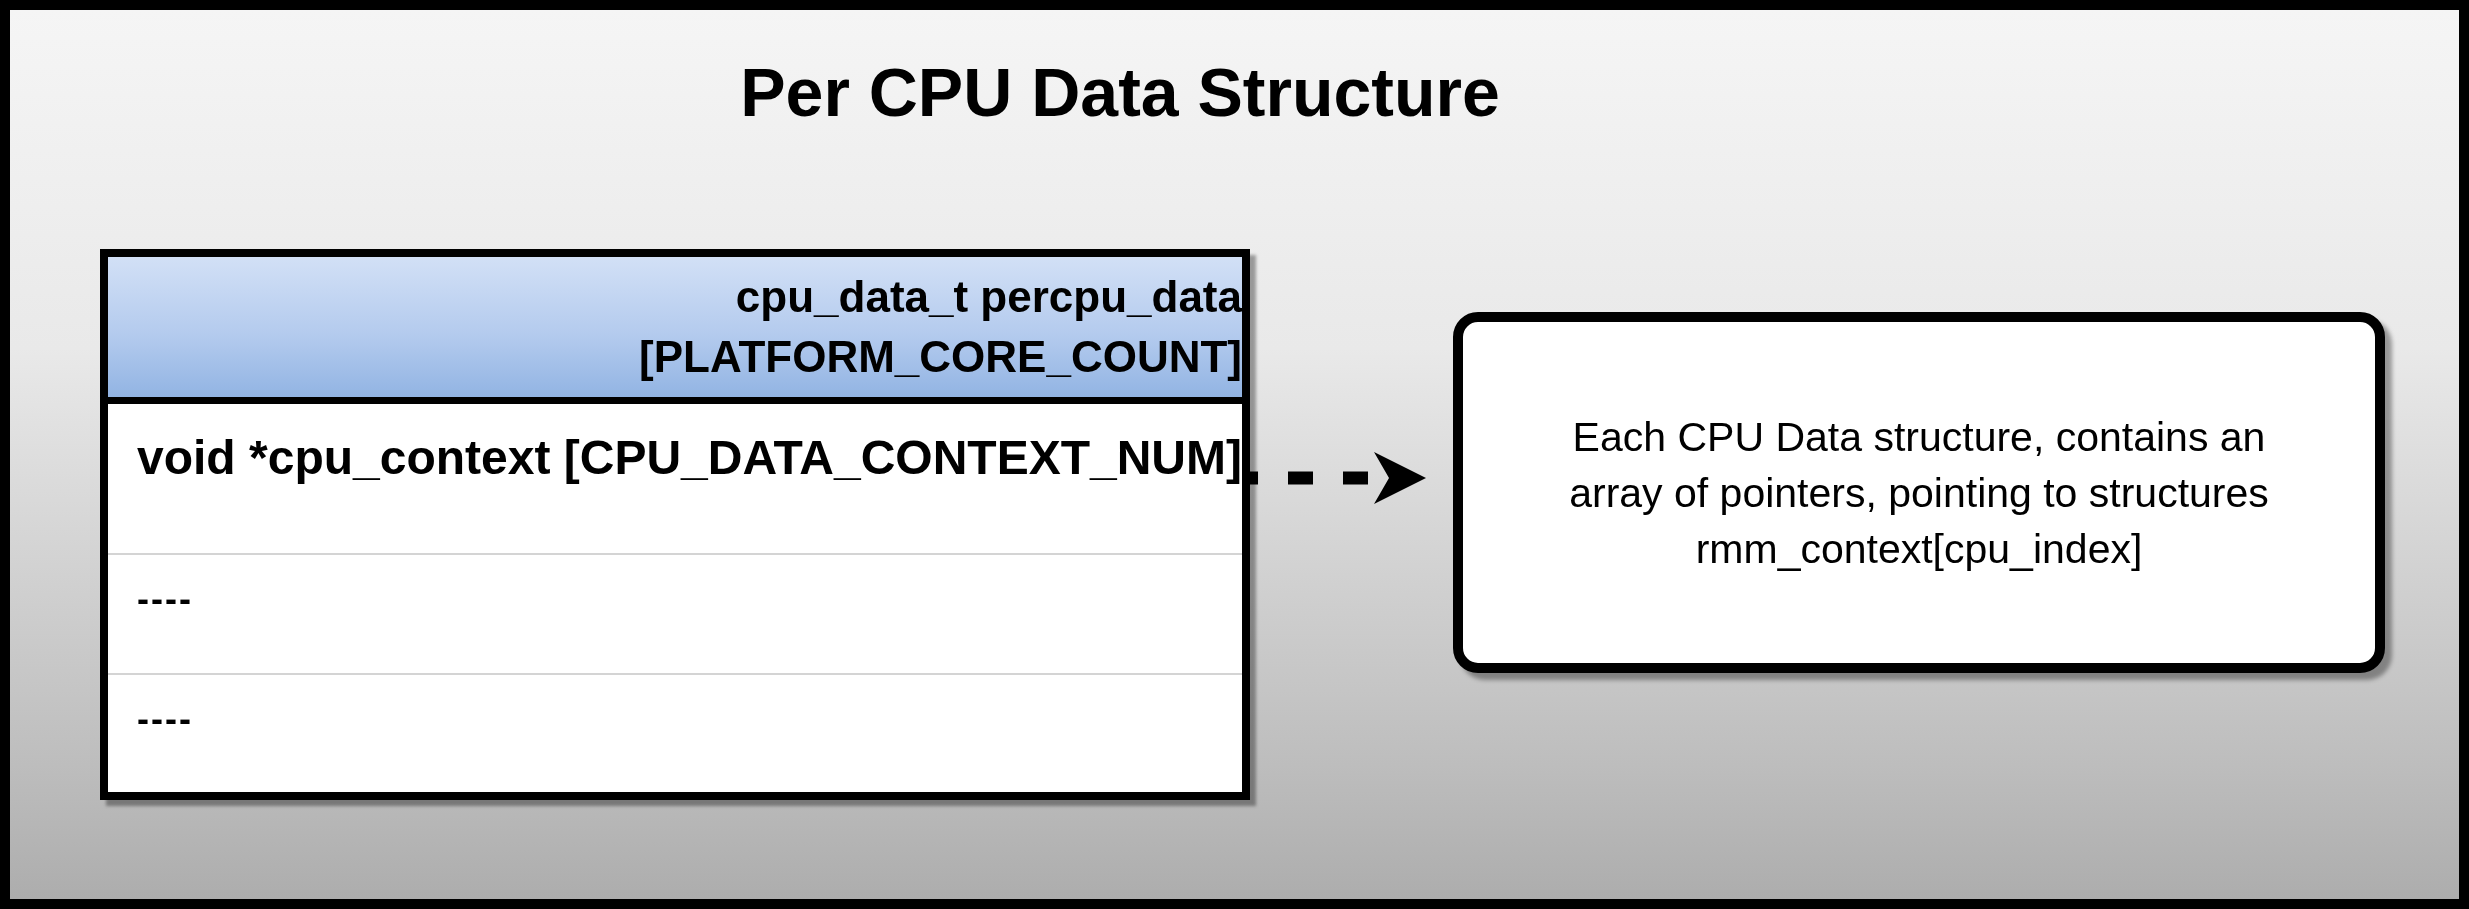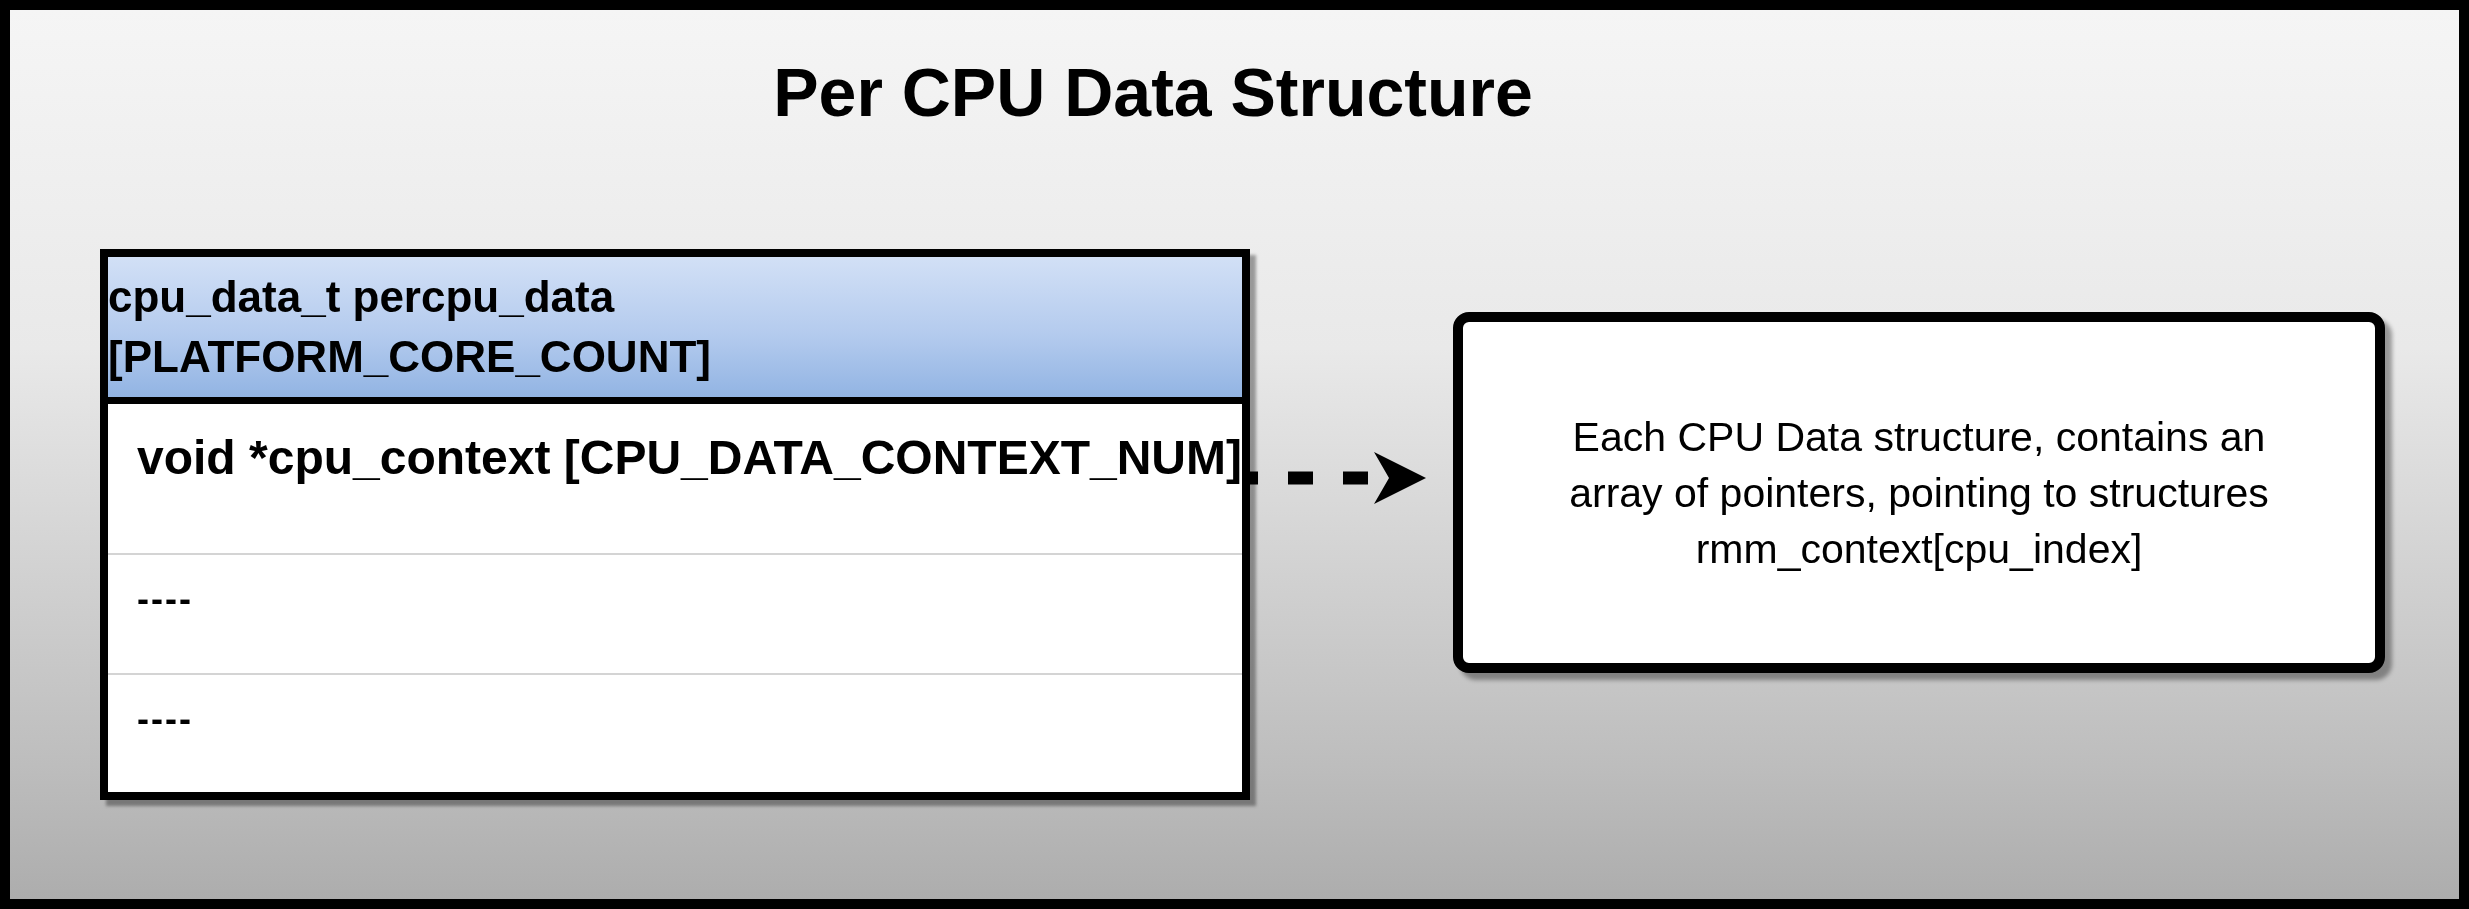--- a/index.html
+++ b/index.html
@@ -13,21 +13,21 @@
     width: 2469px;
     height: 909px;
     box-sizing: border-box;
     border: 10px solid #000;
     background: linear-gradient(180deg, #f5f5f5 0%, #e9e9e9 38%, #bdbdbd 85%, #adadad 100%);
     overflow: hidden;
   }
   .title {
     position: absolute;
     top: 48px;
-    left: 1143px;
+    left: 1110px;
     transform: translateX(-50%);
     font-size: 68px;
     font-weight: 700;
     color: #000;
     white-space: nowrap;
     line-height: 1.0;
   }
   
   .cpu-table {
     position: absolute;
@@ -42,21 +42,21 @@
     display: flex;
     flex-direction: column;
   }
   .table-header {
     box-sizing: border-box;
     height: 147px;
     border-bottom: 7px solid #000;
     background: linear-gradient(180deg, #d2e0f6 0%, #b4cbee 55%, #92b4e3 100%);
     display: flex;
     flex-direction: column;
-    align-items: flex-start;
+    align-items: flex-end;
     justify-content: center;
     font-size: 44px;
     font-weight: 700;
     color: #000;
     line-height: 60px;
     text-align: center;
   }
   .table-row {
     box-sizing: border-box;
     color: #000;
@@ -90,21 +90,21 @@
   }
   
   .callout {
     position: absolute;
     left: 1443px;
     top: 302px;
     width: 932px;
     height: 361px;
     box-sizing: border-box;
     border: 10px solid #000;
-    border-radius: 16px;
+    border-radius: 25px;
     background: #fff;
     box-shadow: 7px 7px 4px rgba(0,0,0,0.35);
     display: flex;
     flex-direction: column;
     align-items: center;
     justify-content: center;
     text-align: center;
     font-size: 41px;
     font-weight: 400;
     color: #000;

